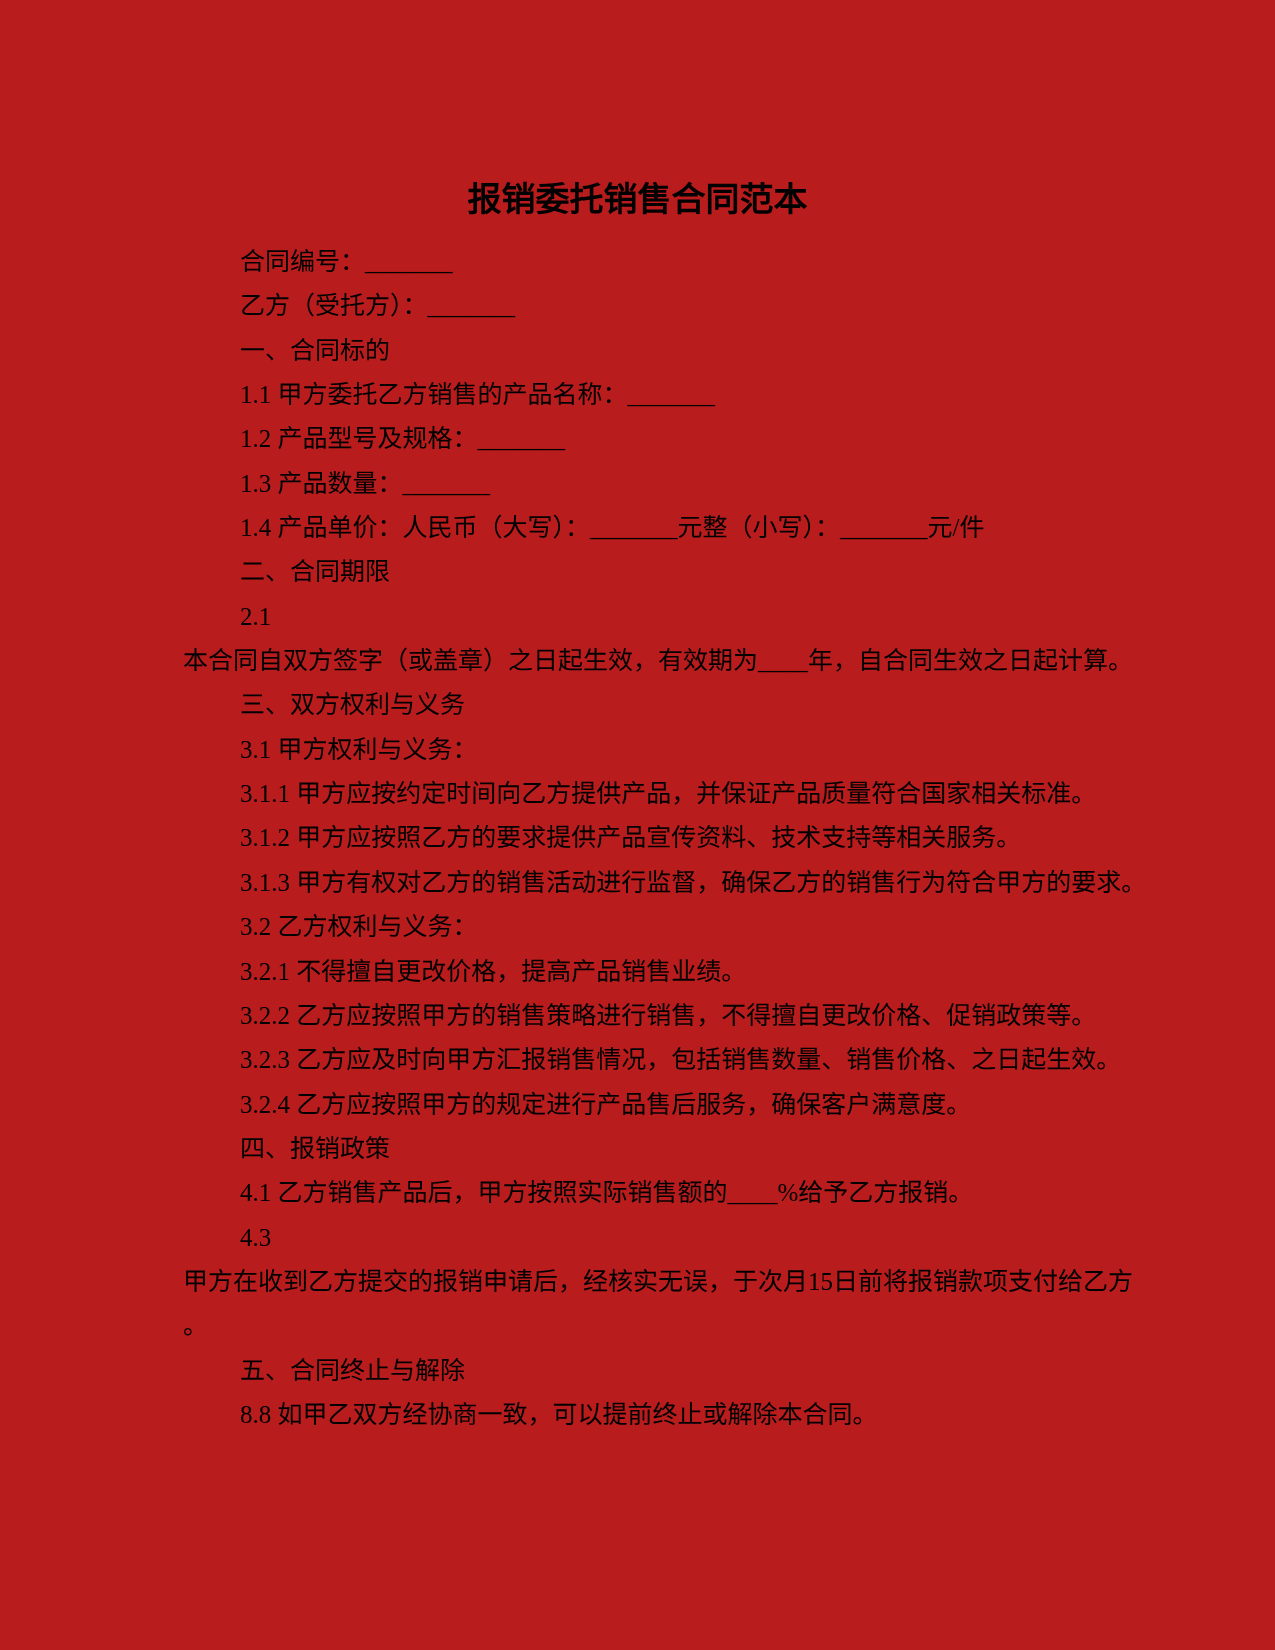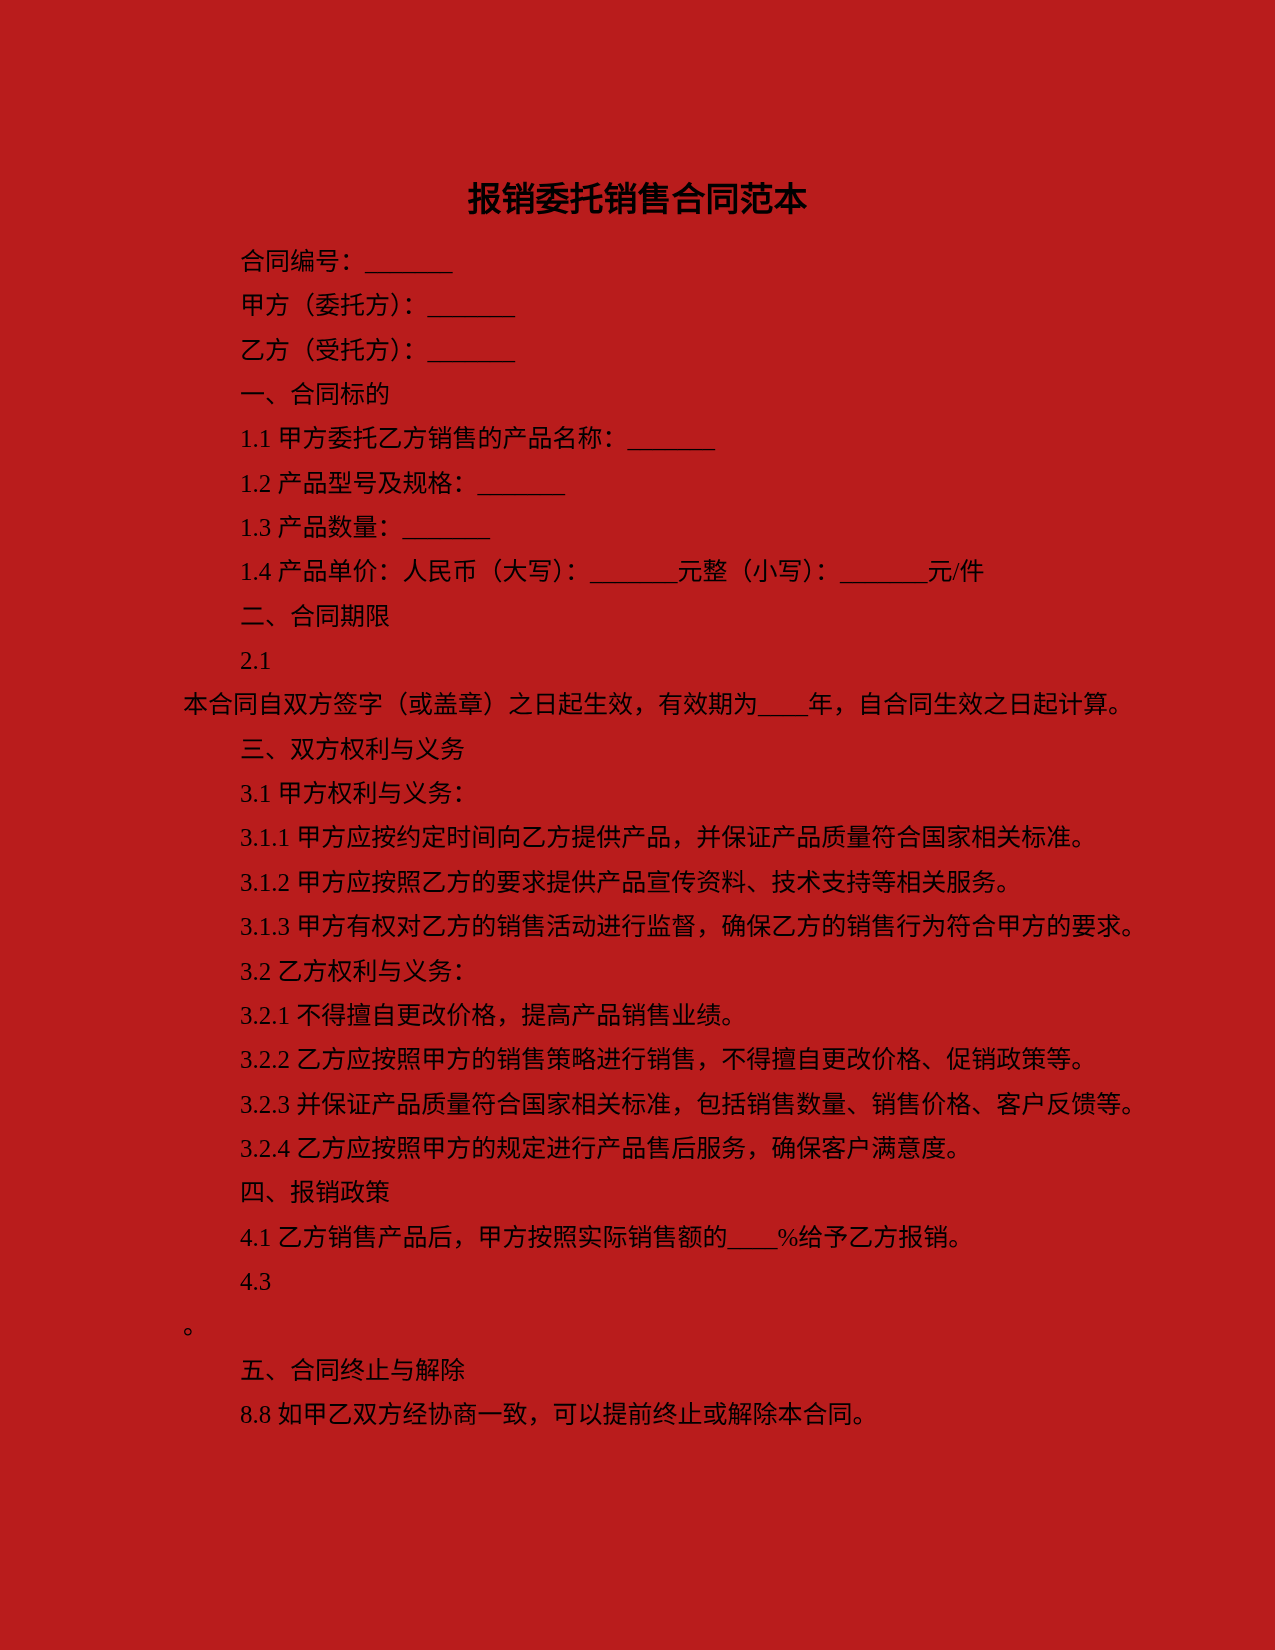--- a/index.html
+++ b/index.html
@@ -51,40 +51,40 @@
     padding-left: 57px;
   }
 </style>
 </head>
 <body style="background: rgb(255, 255, 255); color: rgb(0, 0, 0);">
 
 <div class="page">
   <div class="doc-title">报销委托销售合同范本</div>
   <div class="doc-body">
       <div class="line indent">合同编号：_______</div>
-      <div class="line indent">甲方（委托方）：_______</div>
       <div class="line indent">乙方（受托方）：_______</div>
       <div class="line indent">一、合同标的</div>
       <div class="line indent">1.1 甲方委托乙方销售的产品名称：_______</div>
       <div class="line indent">1.2 产品型号及规格：_______</div>
       <div class="line indent">1.3 产品数量：_______</div>
       <div class="line indent">1.4 产品单价：人民币（大写）：_______元整（小写）：_______元/件</div>
       <div class="line indent">二、合同期限</div>
       <div class="line indent">2.1</div>
       <div class="line">本合同自双方签字（或盖章）之日起生效，有效期为____年，自合同生效之日起计算。</div>
       <div class="line indent">三、双方权利与义务</div>
       <div class="line indent">3.1 甲方权利与义务：</div>
       <div class="line indent">3.1.1 甲方应按约定时间向乙方提供产品，并保证产品质量符合国家相关标准。</div>
       <div class="line indent">3.1.2 甲方应按照乙方的要求提供产品宣传资料、技术支持等相关服务。</div>
       <div class="line indent">3.1.3 甲方有权对乙方的销售活动进行监督，确保乙方的销售行为符合甲方的要求。</div>
       <div class="line indent">3.2 乙方权利与义务：</div>
       <div class="line indent">3.2.1 不得擅自更改价格，提高产品销售业绩。</div>
       <div class="line indent">3.2.2 乙方应按照甲方的销售策略进行销售，不得擅自更改价格、促销政策等。</div>
-      <div class="line indent">3.2.3 并保证产品质量符合国家相关标准，包括销售数量、销售价格、客户反馈等。</div>
+      <div class="line indent">3.2.3 乙方应及时向甲方汇报销售情况，包括销售数量、销售价格、之日起生效。</div>
       <div class="line indent">3.2.4 乙方应按照甲方的规定进行产品售后服务，确保客户满意度。</div>
       <div class="line indent">四、报销政策</div>
       <div class="line indent">4.1 乙方销售产品后，甲方按照实际销售额的____%给予乙方报销。</div>
       <div class="line indent">4.3</div>
+      <div class="line">甲方在收到乙方提交的报销申请后，经核实无误，于次月15日前将报销款项支付给乙方</div>
       <div class="line">。</div>
       <div class="line indent">五、合同终止与解除</div>
       <div class="line indent">8.8 如甲乙双方经协商一致，可以提前终止或解除本合同。</div>
     </div>
 </div>
 
 </body></html>

